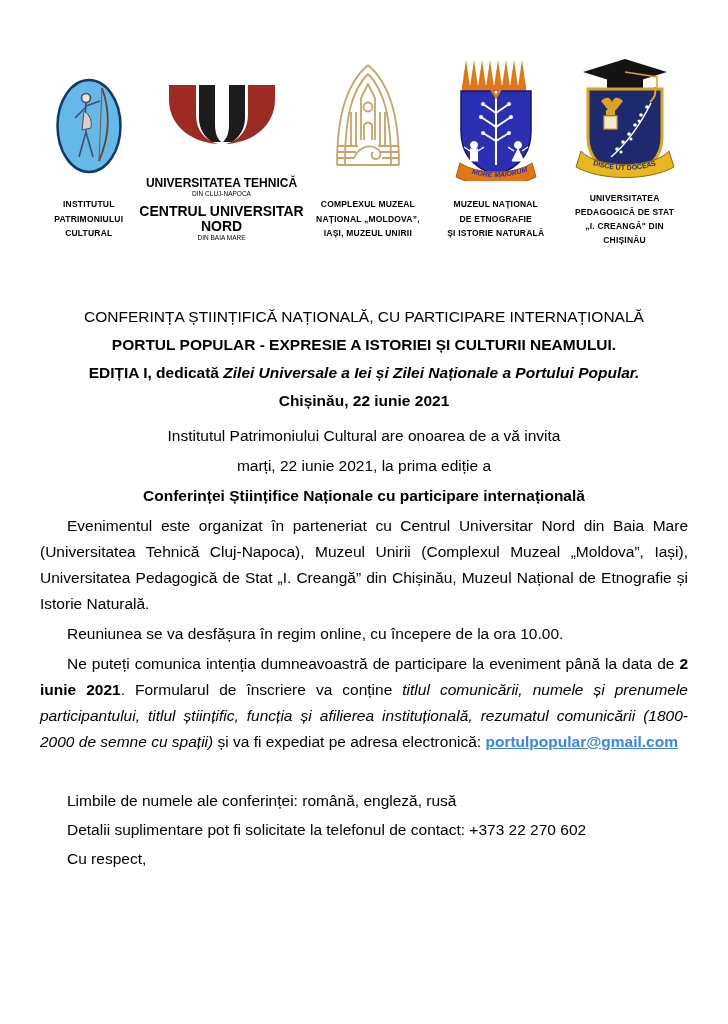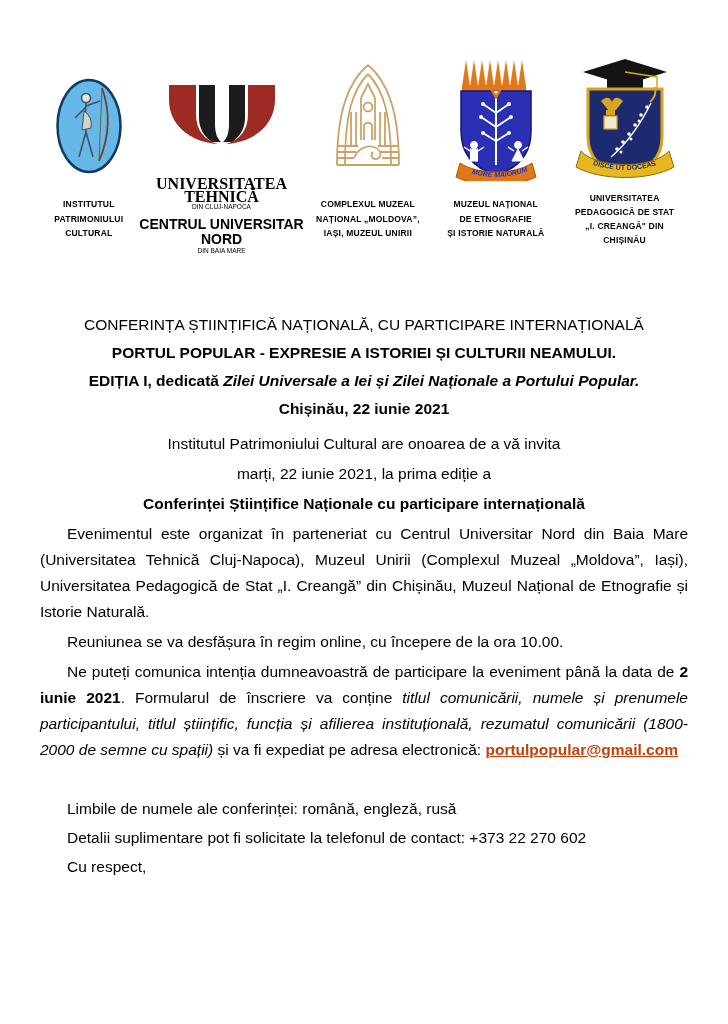--- a/index.html
+++ b/index.html
@@ -8,36 +8,36 @@
 
   
   .logos{display:flex;justify-content:space-between;align-items:flex-start;}
   .logo-col{display:flex;flex-direction:column;align-items:center;}
   .c1{width:100px}.c2{width:172px}.c3{width:128px}.c4{width:134px}.c5{width:130px}
   .logo-img{height:120px;display:flex;justify-content:center;align-items:flex-start;}
   .mt23{margin-top:23px}.mt27{margin-top:27px}.mt7{margin-top:7px}.mt2{margin-top:2px}
   .logo-label{font-weight:bold;font-size:8.5px;line-height:14.5px;text-align:center;white-space:pre-line;margin-top:22px;letter-spacing:.2px;}
   .c5 .logo-label{margin-top:16px;line-height:14px;}
   .ut-text{text-align:center;margin-top:2px;}
-  .ut1{font-weight:bold;font-size:16px;line-height:13px;font-family:Liberation Serif, serif;}
+  .ut1{font-weight:bold;font-size:12px;line-height:13px;}
   .ut2{font-size:6.5px;line-height:8px;}
   .ut3{font-weight:bold;font-size:14px;line-height:15px;margin-top:6px;}
   .ut4{font-size:6.5px;line-height:8px;}
 
   
   .title{margin-top:56px;text-align:center;font-size:15.5px;line-height:28px;}
   .b{font-weight:bold;}
   .i{font-style:italic;}
 
   
   .content{font-size:15.5px;line-height:26px;}
   .center-p{text-align:center;margin:4px 0;}
   .first-center{margin-top:8px;}
   .just-p{text-align:justify;text-indent:27px;margin:4px 0;}
-  .email{font-weight:bold;text-decoration:underline;color:#c2410c;}
+  .email{font-weight:bold;text-decoration:underline;color:#3b82f6;}
   .contact{margin-top:32px;padding-left:27px;}
   .contact-line{margin:2px 0;line-height:27px;}
 </style>
 </head>
 <body>
 
 <div class="page">
 
   <div class="logos">
 

